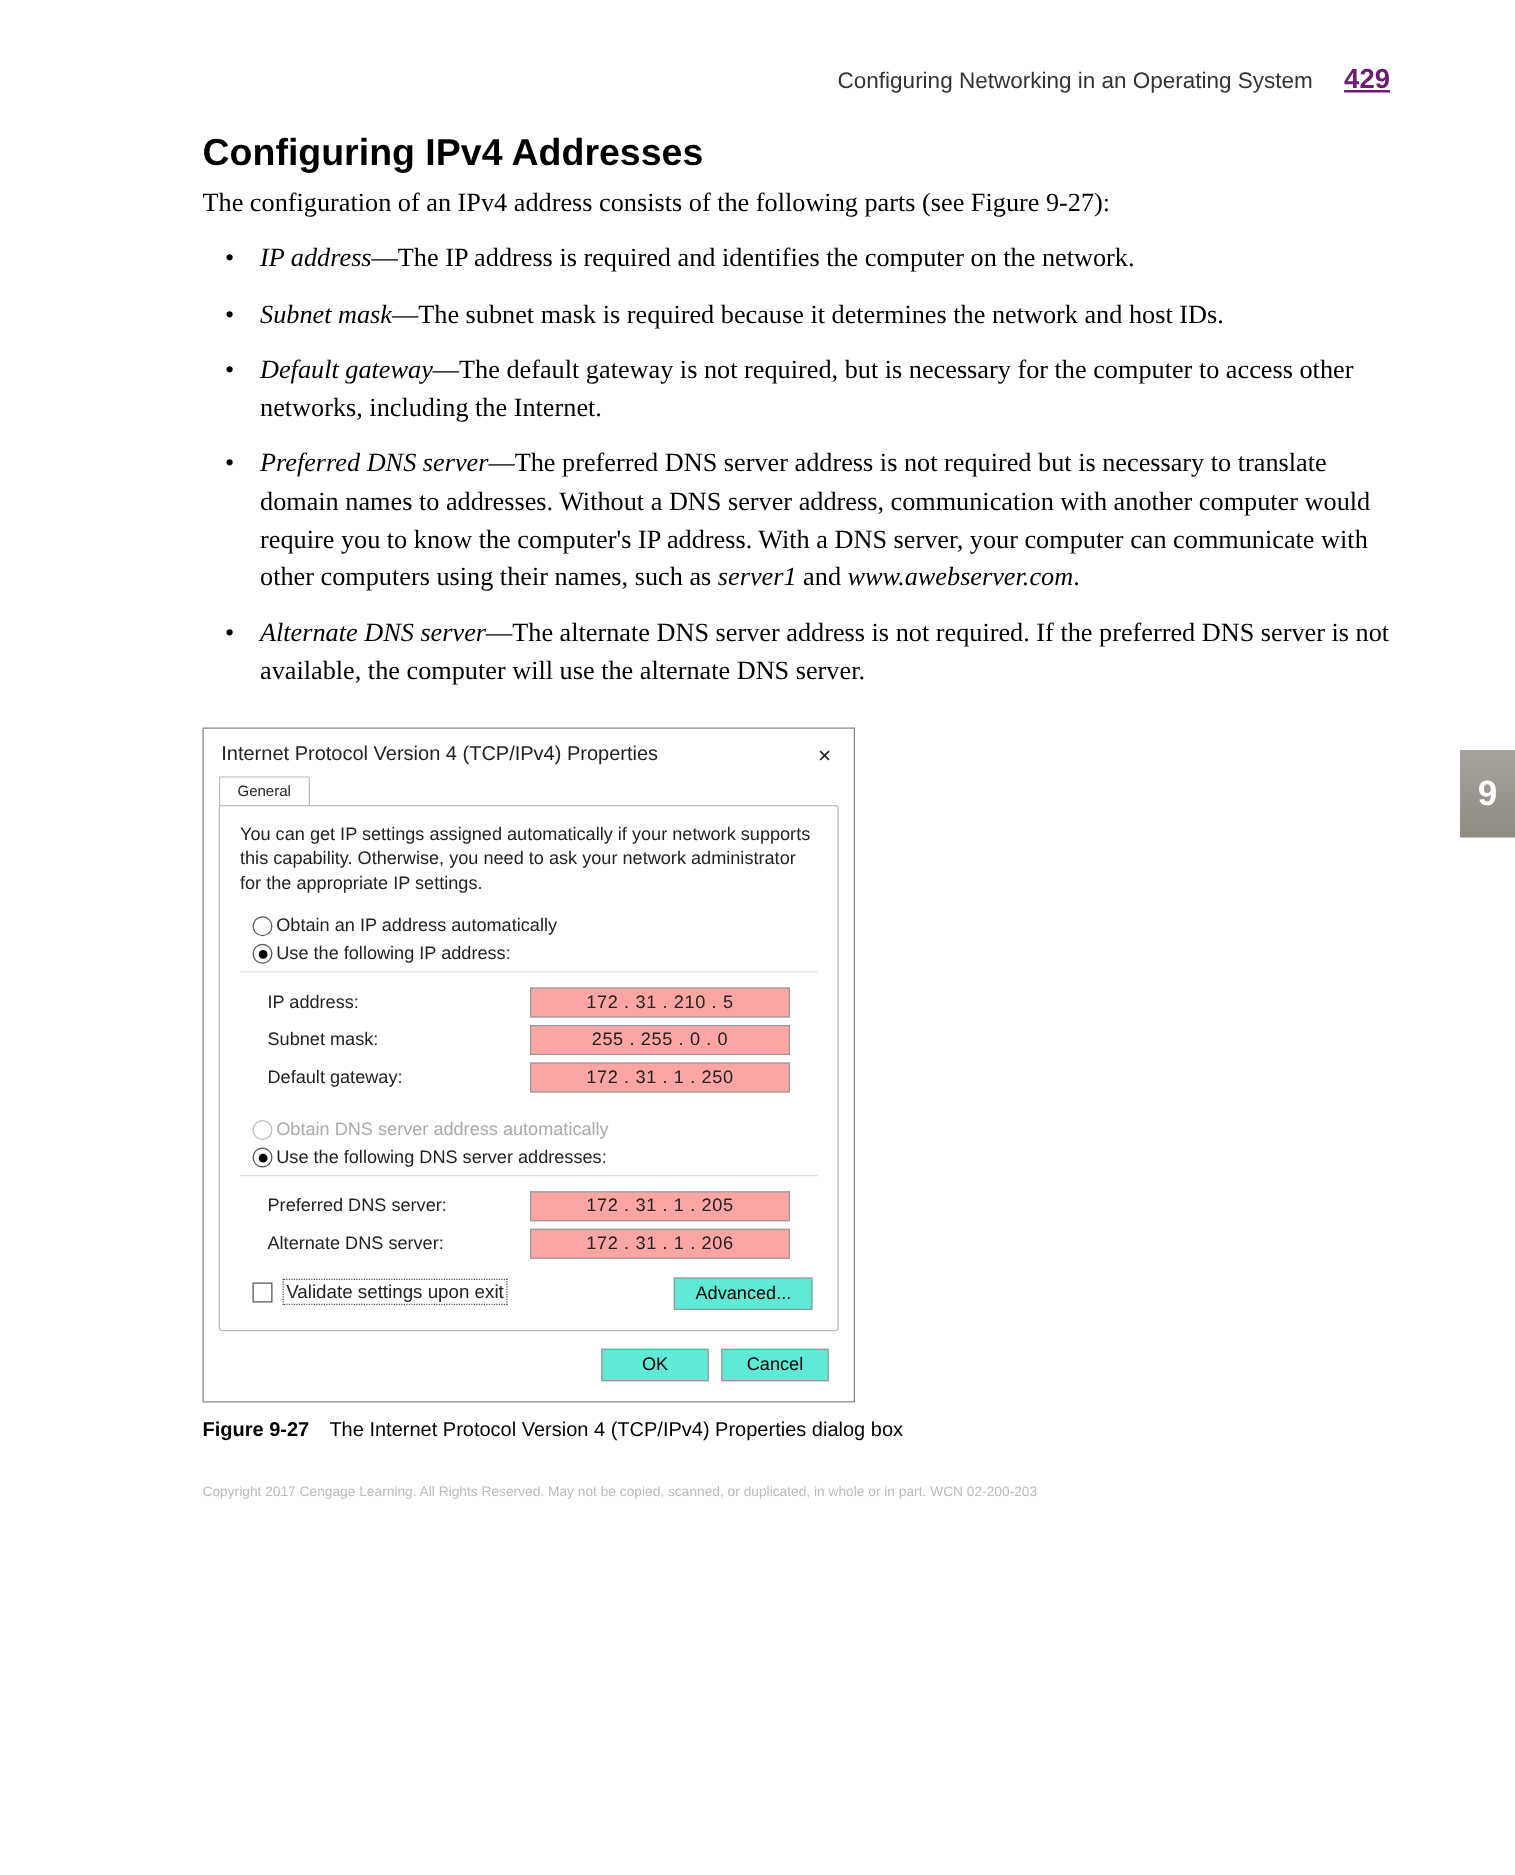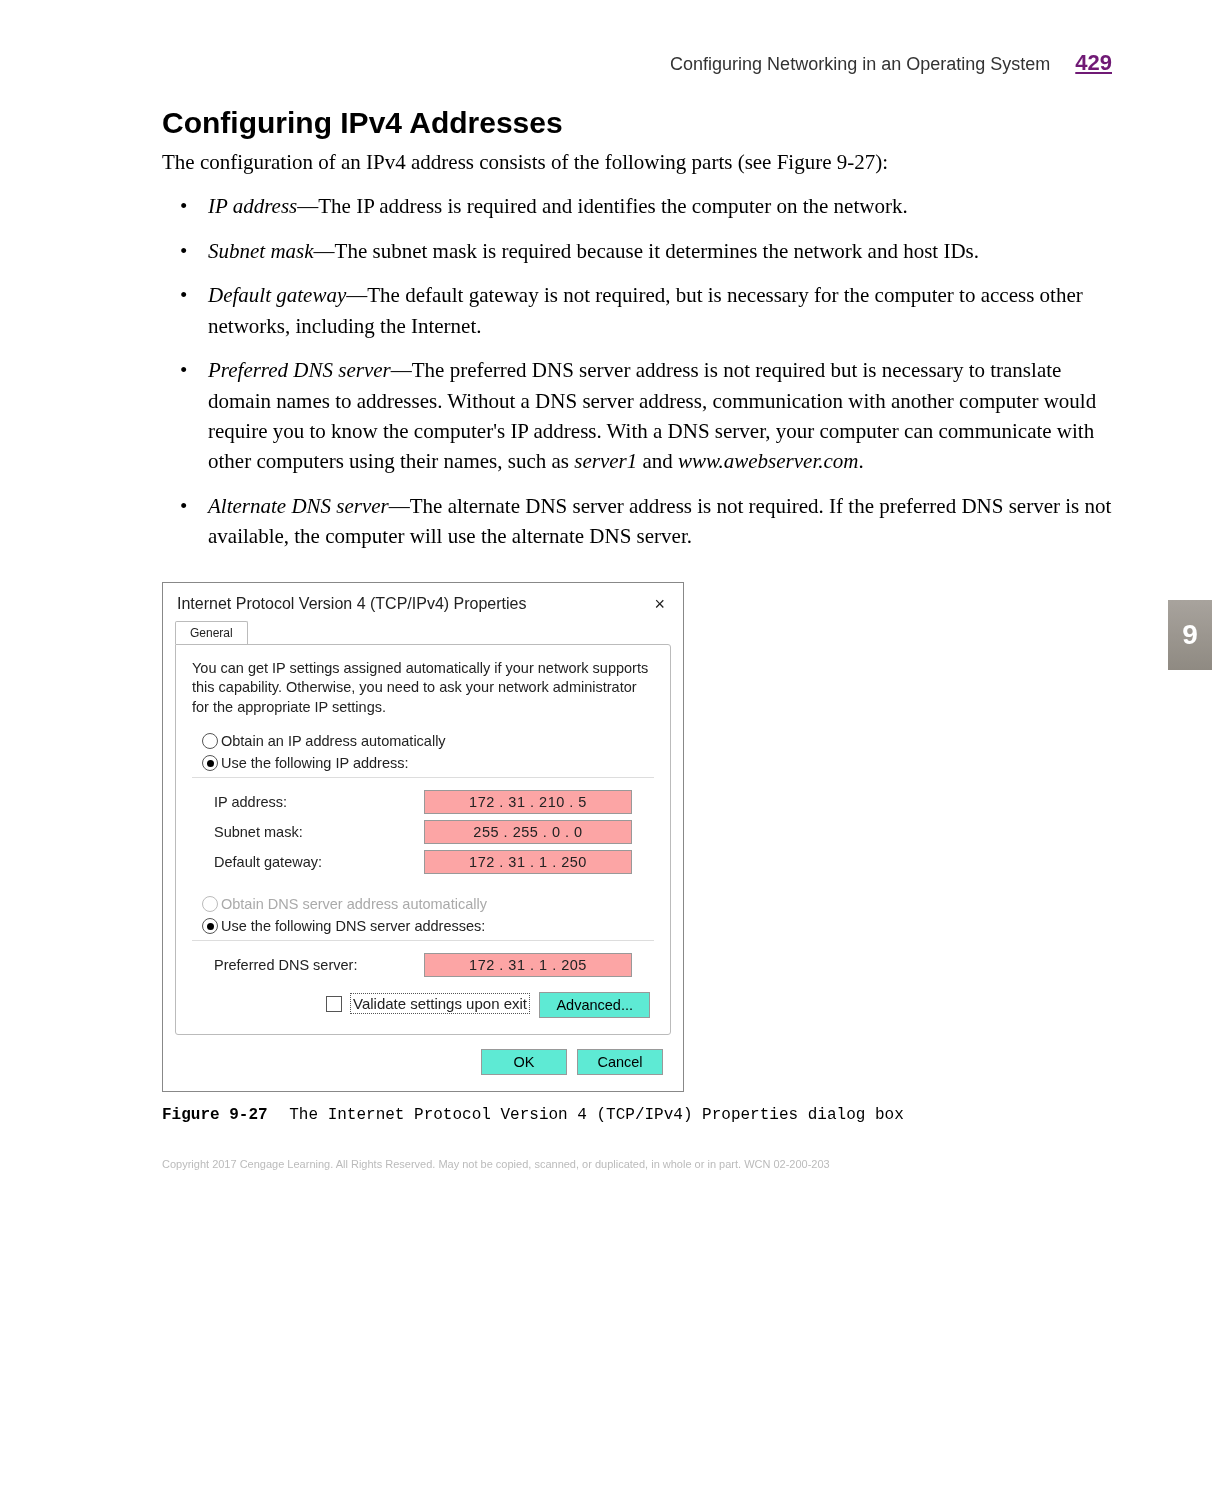--- a/index.html
+++ b/index.html
@@ -154,21 +154,20 @@
     width: 190px;
     text-align: center;
     letter-spacing: 0.5px;
     background: #fca5a5;
   }
   .check-row {
     display: flex;
     align-items: center;
     gap: 8px;
     margin: 16px 0 0 10px;
-    justify-content: center;
   }
   .checkbox { border-radius: 0; }
   .dotted-focus {
     border: 1px dotted #555;
     padding: 1px 2px;
   }
   .btn {
     border: 1px solid #999;
     background: #5eead4;
     padding: 4px 16px;
@@ -181,21 +180,21 @@
     padding-right: 4px;
   }
   .dialog-footer {
     display: flex;
     justify-content: flex-end;
     gap: 10px;
     padding: 14px 20px 4px 0;
   }
   .dialog-footer .btn { width: 86px; text-align: center; }
   .figure-caption {
-    font-family: Liberation Mono, monospace;
+    font-family: Liberation Sans, sans-serif;
     font-size: 16px;
     margin: 8px 0 0 0;
   }
   .figure-caption .fig-label { font-weight: bold; margin-right: 12px; }
   .copyright {
     font-family: Arial, Helvetica, sans-serif;
     font-size: 11px;
     color: #bbb;
     margin-top: 34px;
   }
@@ -284,20 +283,24 @@
           <span class="radio">
               <span class="dot"></span>
             </span>
           <span class="radio-label">Use the following DNS server addresses:</span>
         </div>
         <div class="fieldset">
           <div class="form-row">
             <span class="form-label">Preferred DNS server:</span>
             <span class="ip-input">172 . 31 .  1  . 205</span>
           </div>
+          <div class="form-row">
+            <span class="form-label">Alternate DNS server:</span>
+            <span class="ip-input">172 . 31 .  1  . 206</span>
+          </div>
         </div>
 
         <div class="check-row">
           <span class="checkbox"></span>
           <span class="dotted-focus">Validate settings upon exit</span>
         </div>
         <div class="btn-row-right">
           <button class="btn">Advanced...</button>
         </div>
       </div>

